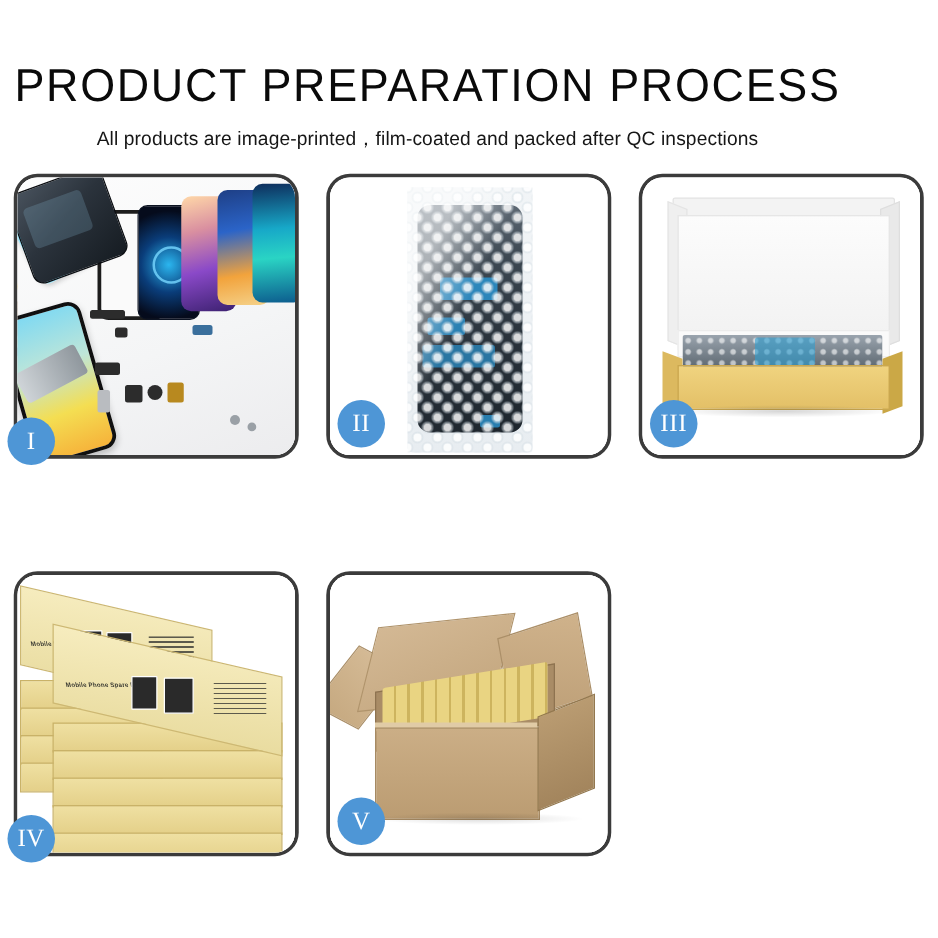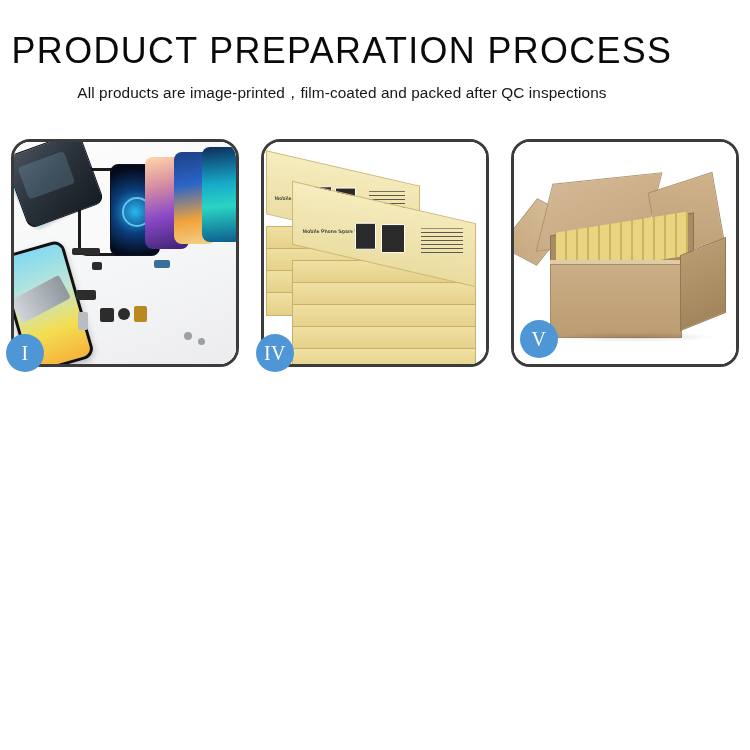--- a/index.html
+++ b/index.html
@@ -11,21 +11,21 @@
     width: 750px;
     height: 750px;
     font-family: "Liberation Sans", sans-serif;
     overflow: hidden;
     position: relative;
   }
 
   
   #header {
     width: 684px;
-    padding-top: 32px;
+    padding-top: 50px;
     text-align: center;
   }
   #page-title {
     font-family: "Liberation Sans", sans-serif;
     font-size: 37px;
     font-weight: 500;
     letter-spacing: 1.4px;
     color: #0a0a0a;
     line-height: 1;
     transform: scaleX(0.97);
@@ -286,21 +286,54 @@
       <div class="prt prt-s5"></div>
       <div class="prt prt-s6"></div>
       <div class="prt prt-s7"></div>
       <div class="prt prt-s8"></div>
       <div class="prt prt-s9"></div>
       <div class="p1-tool"></div>
     </div>
     <div class="badge outside">I</div>
   </div>
 
-
+  <div class="panel">
+    <div class="panel-photo">
+      <div class="p2-bg"></div>
+      <div class="p2-sheet"></div>
+      <div class="p2-phone"></div>
+      <div class="p2-acc1"></div>
+      <div class="p2-acc2"></div>
+      <div class="p2-acc3"></div>
+      <div class="p2-acc4"></div>
+      <div class="p2-bubbles"></div>
+      <div class="p2-bubbles2"></div>
+      <div class="p2-bubbles3"></div>
+      <div class="p2-gloss"></div>
+    </div>
+    <div class="badge inside">II</div>
+  </div>
+
+  <div class="panel">
+    <div class="panel-photo">
+      <div class="p3-bg"></div>
+      <div class="p3-lid-back"></div>
+      <div class="p3-lid-l"></div>
+      <div class="p3-lid-r"></div>
+      <div class="p3-lid"></div>
+      <div class="p3-inner"></div>
+      <div class="p3-wrap"></div>
+      <div class="p3-wrap-blue"></div>
+      <div class="p3-left"></div>
+      <div class="p3-right"></div>
+      <div class="p3-front"></div>
+      <div class="p3-shadow"></div>
+    </div>
+    <div class="badge inside">III</div>
+  </div>
 
   <div class="panel">
     <div class="panel-photo">
       <div class="p4-bg"></div>
 
       <div class="stack-box" style="left:2px; top:84px;  width:112px;"></div>
       <div class="stack-box" style="left:2px; top:106px; width:112px;"></div>
       <div class="stack-box" style="left:2px; top:128px; width:112px;"></div>
       <div class="stack-box" style="left:2px; top:150px; width:112px;"></div>
 

